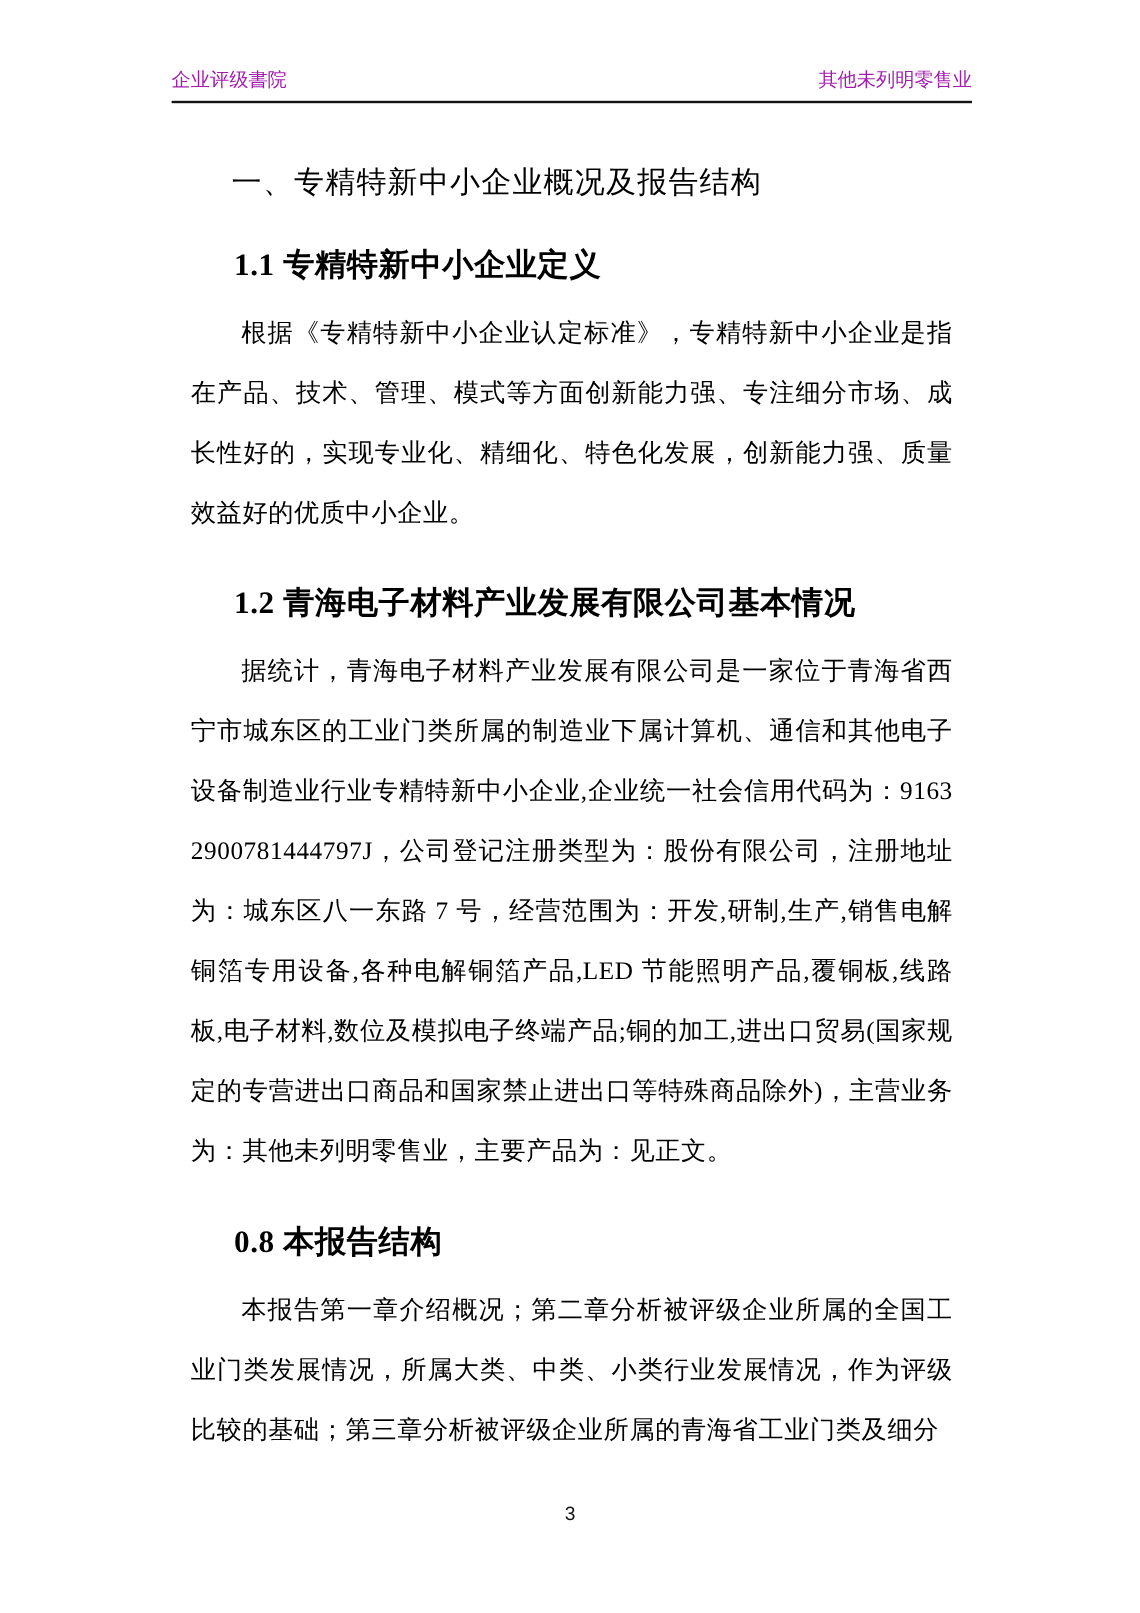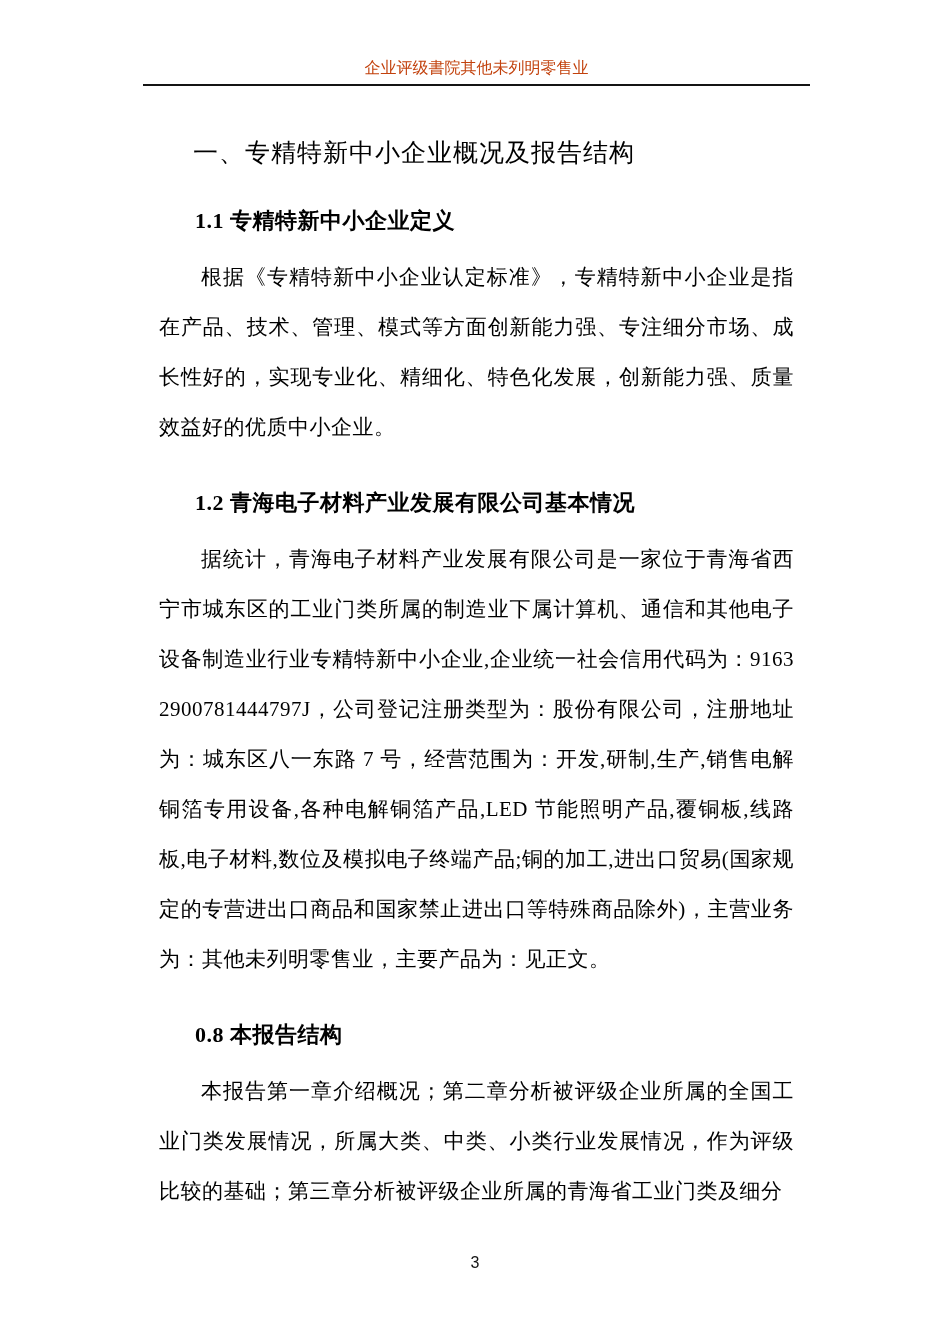--- a/index.html
+++ b/index.html
@@ -18,41 +18,41 @@
     overflow: hidden;
     box-sizing: border-box;
   }
   
   .page-header {
     margin: 0 140px 0 143px;
     padding-top: 57px;
     padding-bottom: 5px;
     border-bottom: 2px solid #141414;
     display: flex;
-    justify-content: center;
+    justify-content: space-between;
     align-items: flex-end;
     font-family: "Liberation Sans", "DejaVu Sans", sans-serif;
     font-size: 16px;
     line-height: 22px;
-    color: #c2410c;
+    color: #a21caf;
   }
   
   .doc-body {
     margin: 0 140px 0 143px;
   }
   .chapter-title {
     font-size: 25px;
     font-weight: normal;
     line-height: 34px;
     margin: 50px 0 0 0;
     padding-left: 50px;
     letter-spacing: 1px;
   }
   .section-heading {
-    font-size: 22px;
+    font-size: 26px;
     font-weight: bold;
     line-height: 30px;
     margin: 36px 0 14px 0;
     padding-left: 52px;
     letter-spacing: 0.5px;
   }
   .body-paragraph {
     font-size: 21px;
     line-height: 50px;
     margin: 16px;

